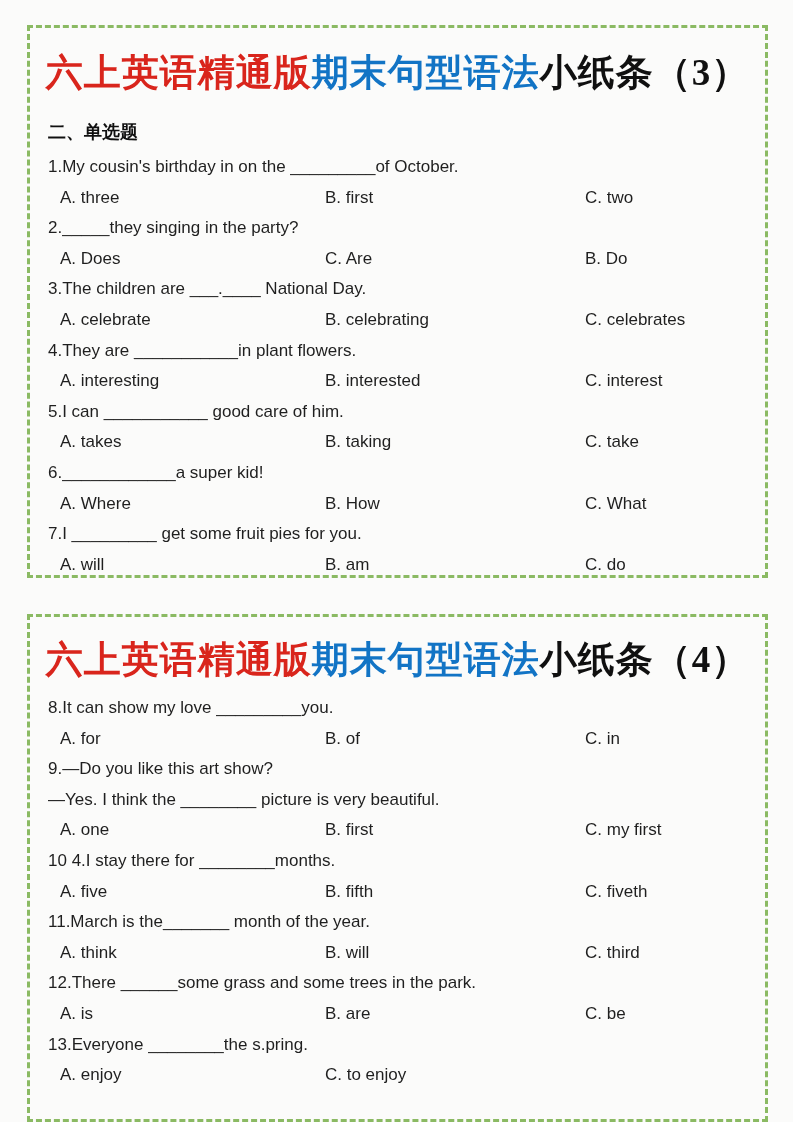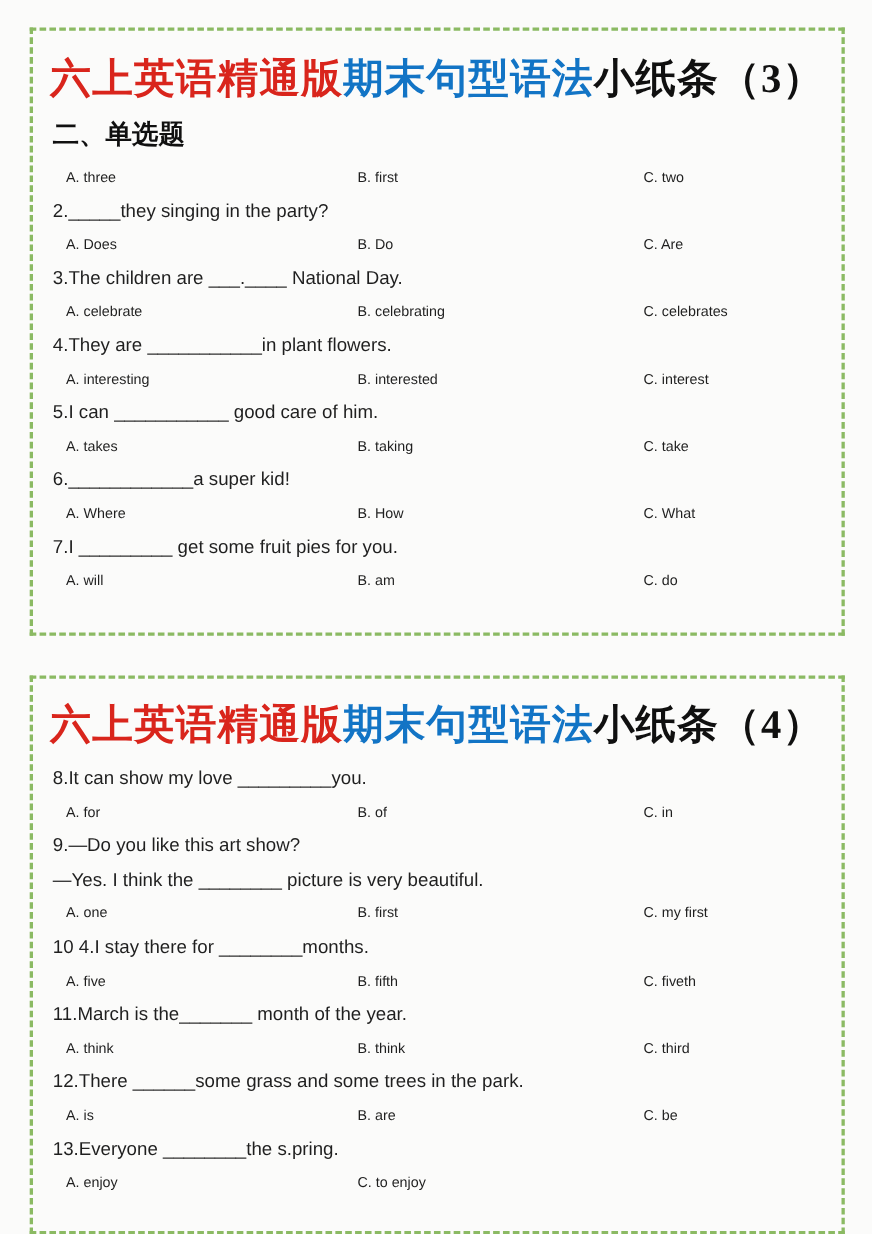--- a/index.html
+++ b/index.html
@@ -27,70 +27,71 @@
     font-weight:bold;
     font-family:"Liberation Serif", serif;
     letter-spacing:1px;
     line-height:46px;
     white-space:nowrap;
   }
   .t-red  { color:#d9251c; }
   .t-blue { color:#1274c5; }
   .t-dark { color:#101010; }
   .heading {
-    margin:10px 0 8px 18px;
-    font-size:24px;
+    margin:24px 0 8px 18px;
+    font-size:18px;
     font-weight:bold;
     color:#101010;
   }
   .question { margin:0; }
   .q-line {
     margin:0;
     padding-left:18px;
     height:30.6px;
     line-height:30.6px;
     font-size:17px;
     white-space:nowrap;
   }
   .opts {
     display:grid;
     grid-template-columns:265px 260px auto;
     padding-left:30px;
     height:30.6px;
     line-height:30.6px;
-    font-size:13px;
+    font-size:17px;
   }
   .opt { white-space:nowrap; }
   .box2 .title { margin-top:20px; margin-bottom:10px; }
 </style>
 </head>
 <body>
 
 <div>
 
   <section class="box box1">
     <h1 class="title">
       <span class="t-red">六上英语精通版</span><span class="t-blue">期末句型语法</span><span class="t-dark">小纸条（3）</span>
     </h1>
     <h2 class="heading">二、单选题</h2>
 
     <div class="question">
+      <p class="q-line">1.My cousin's birthday in on the _________of October.</p>
       <div class="opts">
         <span class="opt">A. three</span>
         <span class="opt">B. first</span>
         <span class="opt">C. two</span>
       </div>
     </div>
 
     <div class="question">
       <p class="q-line">2._____they singing in the party?</p>
       <div class="opts">
         <span class="opt">A. Does</span>
+        <span class="opt">C. Are</span>
         <span class="opt">B. Do</span>
-        <span class="opt">C. Are</span>
       </div>
     </div>
 
     <div class="question">
       <p class="q-line">3.The children are ___.____ National Day.</p>
       <div class="opts">
         <span class="opt">A. celebrate</span>
         <span class="opt">B. celebrating</span>
         <span class="opt">C. celebrates</span>
       </div>
@@ -163,21 +164,21 @@
         <span class="opt">A. five</span>
         <span class="opt">B. fifth</span>
         <span class="opt">C. fiveth</span>
       </div>
     </div>
 
     <div class="question">
       <p class="q-line">11.March is the_______ month of the year.</p>
       <div class="opts">
         <span class="opt">A. think</span>
-        <span class="opt">B. think</span>
+        <span class="opt">B. will</span>
         <span class="opt">C. third</span>
       </div>
     </div>
 
     <div class="question">
       <p class="q-line">12.There ______some grass and some trees in the park.</p>
       <div class="opts">
         <span class="opt">A. is</span>
         <span class="opt">B. are</span>
         <span class="opt">C. be</span>

